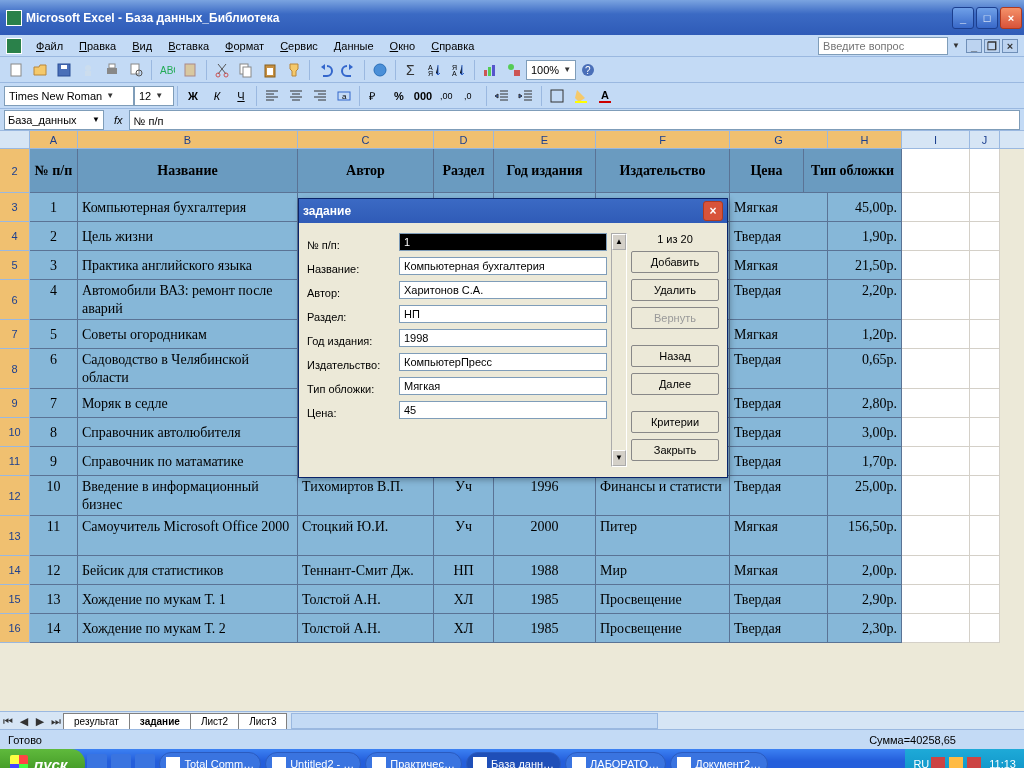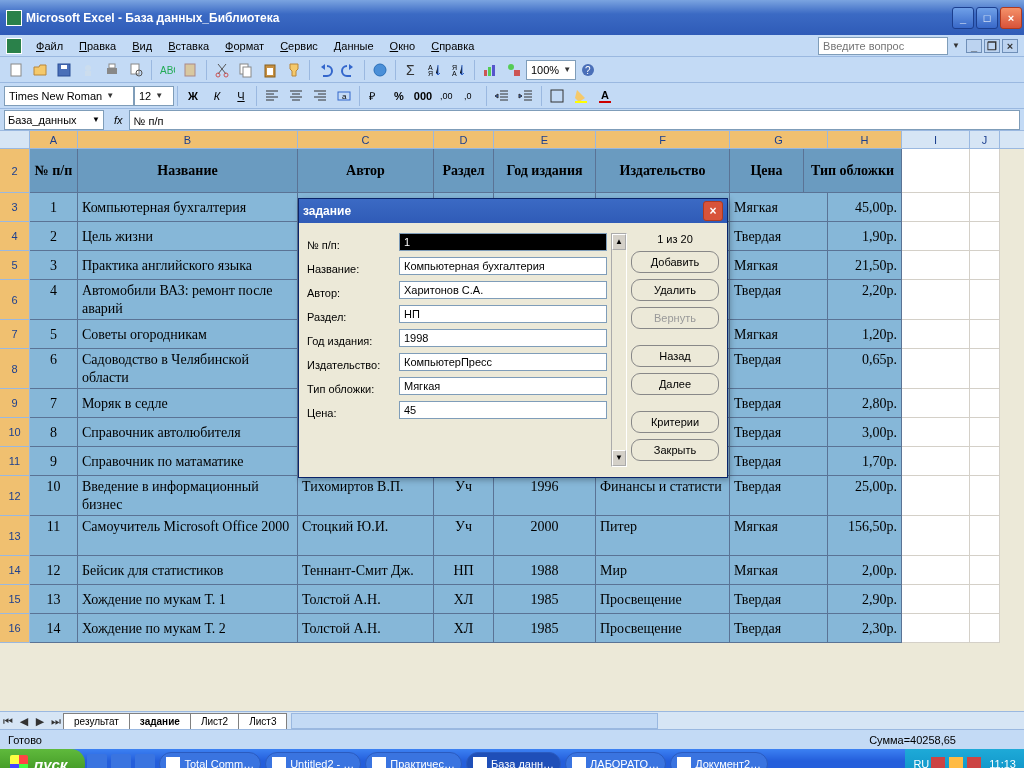--- a/index.html
+++ b/index.html
@@ -94,21 +94,21 @@
 .dialog .dbody { padding: 10px 8px; display: flex; }
 .dialog .fields { flex: 1; }
 .dialog .fields .frow { display: flex; align-items: flex-end; margin-bottom: 6px; }
 .dialog .fields label { width: 92px; font-size: 11px; }
 .dialog .fields input { flex: 1; height: 18px; border: 1px solid #7f9db9; font-size: 11px; padding: 0 4px; }
 .dialog .fields input.sel { background: #000; color: #fff; }
 .dialog .scroll { width: 16px; background: #ece9d8; margin: 0 4px; position: relative; border: 1px inset #fff; }
 .dialog .scroll .sbtn { height: 16px; background: #d4d0c8; border: 1px outset #fff; text-align: center; font-size: 8px; line-height: 14px; }
 .dialog .btns { width: 88px; display: flex; flex-direction: column; }
 .dialog .counter { text-align: center; font-size: 11px; margin-bottom: 6px; }
-.dialog .dbtn { height: 22px; margin-bottom: 6px; background: #ece9d8; border: 1px solid #888; border-radius: 9px; font-size: 11px; }
+.dialog .dbtn { height: 22px; margin-bottom: 6px; background: #ece9d8; border: 1px solid #888; border-radius: 2px; font-size: 11px; }
 .dialog .dbtn:disabled { color: #999; }
 .dialog .gap { height: 10px; }
 </style>
 </head>
 <body>
 
 <div class="titlebar">
   <div class="icon"></div>
   <div class="title">Microsoft Excel - База данных_Библиотека</div>
   <div class="winbtn">_</div>

